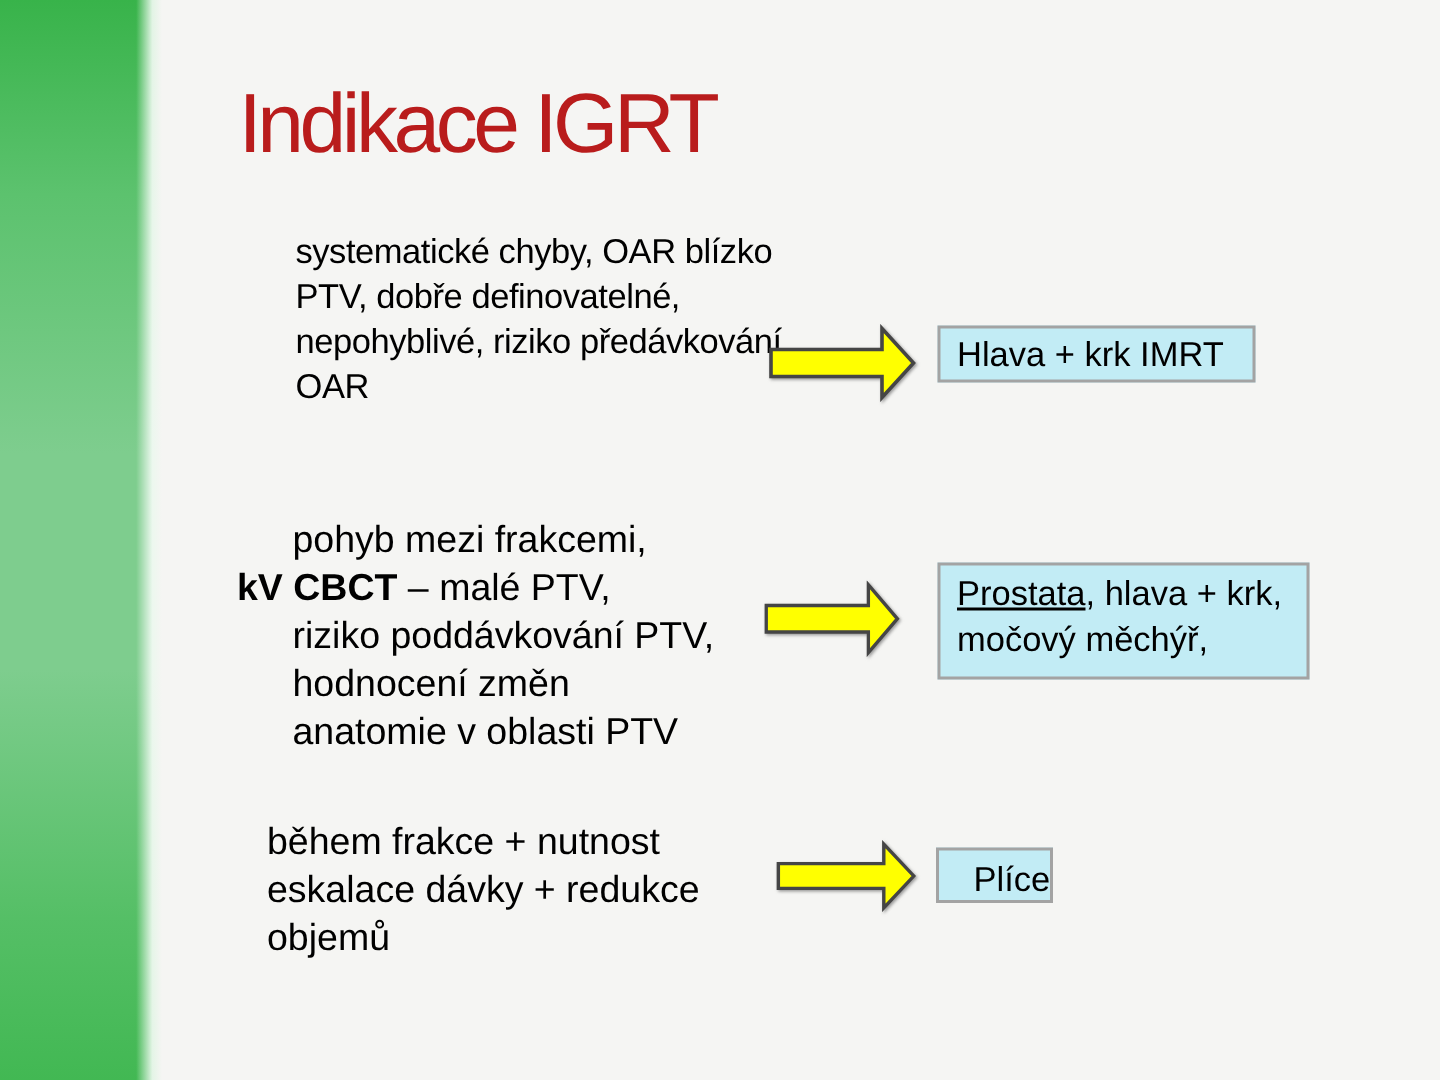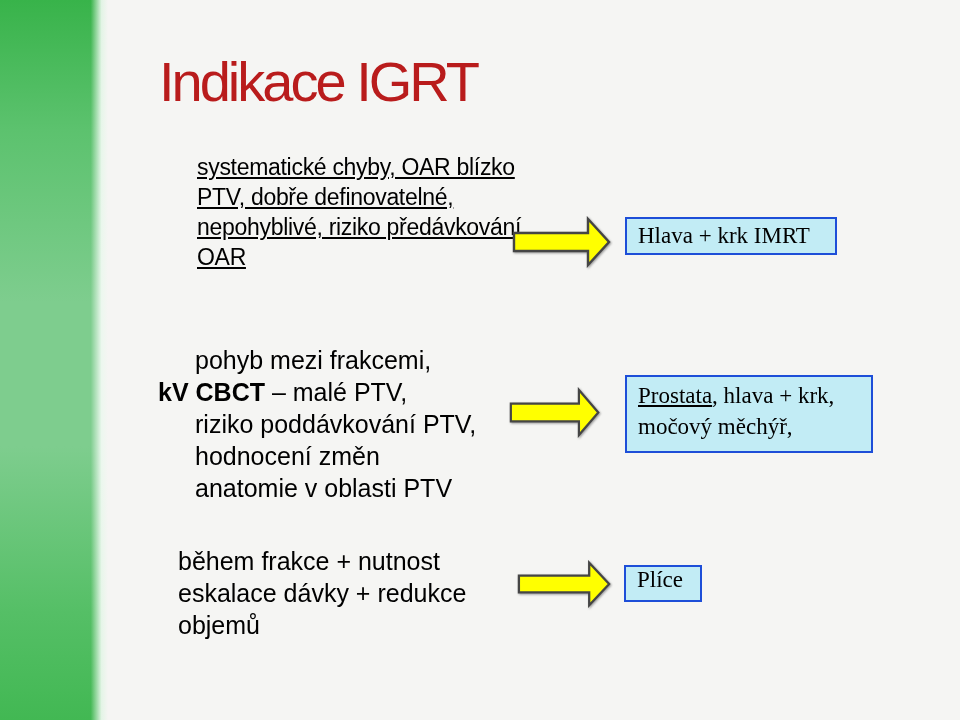--- a/index.html
+++ b/index.html
@@ -20,39 +20,39 @@
   #title{
     position:absolute;left:159px;top:54px;margin:0;
     font-size:56px;font-weight:400;letter-spacing:-3px;line-height:56px;
     color:#b91c1c;white-space:nowrap;
   }
   
   .tblock{position:absolute;white-space:nowrap;}
   .tblock .ln{white-space:nowrap;}
   .bd{font-weight:bold;}
   #b1{left:160px;top:152px;font-size:23px;line-height:30px;letter-spacing:-0.3px;}
-  #b1 .ind{padding-left:37px;text-decoration:underline;}
+  #b1 .ind{padding-left:37px;}
   #b2{left:158px;top:344px;font-size:25px;line-height:32px;}
   #b2 .ind{padding-left:37px;}
   #b3{left:148px;top:545px;font-size:25px;line-height:32px;}
   #b3 .ind{padding-left:30px;}
   
   .arrow{position:absolute;filter:drop-shadow(1px 1.5px 1px rgba(120,120,120,.75));}
   .arrow polygon{fill:#ffff00;stroke:#454545;stroke-width:2.4;}
   #a1{left:512px;top:216px;width:100px;height:52px;}
   #a2{left:509px;top:387px;width:92px;height:51px;}
   #a3{left:517px;top:560px;width:95px;height:48px;}
   
   .callout{
-    position:absolute;background:#c2ecf5;border:2px solid #1d4ed8;
-    font-size:23px;box-sizing:border-box;white-space:nowrap;font-family:Liberation Serif, serif;
+    position:absolute;background:#c2ecf5;border:2px solid #a3a3a3;
+    font-size:23px;box-sizing:border-box;white-space:nowrap;
   }
   #c1{left:625px;top:217px;width:212px;height:38px;display:flex;align-items:center;padding-left:11px;}
   #c2{left:625px;top:375px;width:248px;height:78px;padding:3px 0 0 11px;line-height:31px;}
-  #c3{left:624px;top:565px;width:78px;height:37px;display:flex;align-items:flex-start;padding-left:11px;}
+  #c3{left:624px;top:565px;width:78px;height:37px;display:flex;align-items:flex-end;padding-left:23px;}
   .und{text-decoration:underline;}
 </style>
 </head>
 <body>
 
 <div id="slide">
 
   <div id="greenbar"></div>
 
   <h1 id="title">Indikace IGRT</h1>

